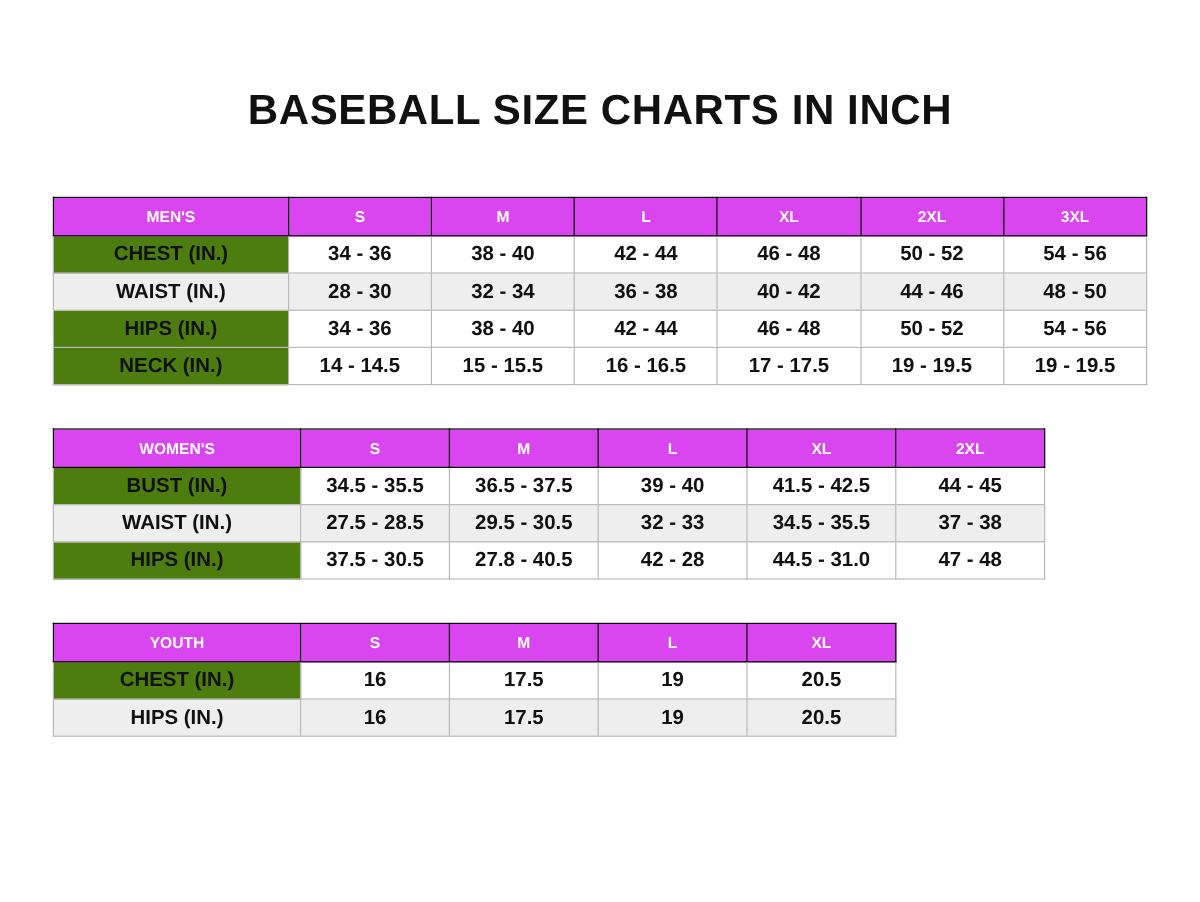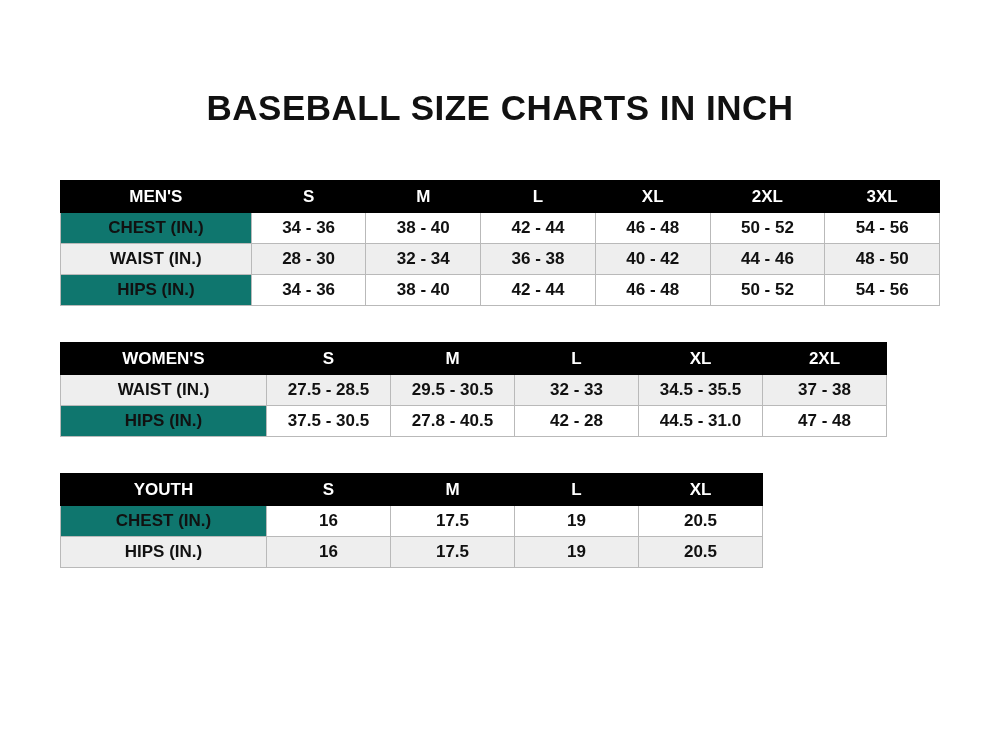--- a/index.html
+++ b/index.html
@@ -12,21 +12,21 @@
     height: 752px;
     font-family: "Liberation Sans", sans-serif;
     color: #111111;
     position: relative;
     overflow: hidden;
   }
   .page {
     width: 1000px;
     height: 752px;
     box-sizing: border-box;
-    padding: 16px;
+    padding: 0;
     position: relative;
   }
   .title {
     text-align: center;
     font-size: 35px;
     font-weight: bold;
     letter-spacing: 0.5px;
     color: #111111;
     margin: 0;
     padding-top: 72px;
@@ -52,39 +52,39 @@
     border: 1px solid #b9b9b9;
     text-align: center;
     font-weight: bold;
     height: 31px;
     padding: 0 4px;
     white-space: nowrap;
     box-sizing: border-box;
   }
 
   table.chart thead th {
-    background: #000000;
+    background: #d946ef;
     color: #ffffff;
     border: 1px solid #000000;
     height: 32px;
-    font-size: 17px;
+    font-size: 13px;
   }
 
   table.chart thead th.rowlabel {
     text-align: center;
   }
 
   tbody tr.alt td {
     background: #eeeeee;
     margin-top: 34px;
   }
 
   td.rowlabel {
     text-align: center;
-    background: #0f766e;
+    background: #4d7c0f;
     font-weight: bold;
   }
 
   tbody tr.alt td.rowlabel {
     background: #eeeeee;
   }
 
   
   .men col.c0 { width: 206px; }
   .men col.cx { width: 124px; }
@@ -146,20 +146,29 @@
         </tr>
         <tr>
           <td class="rowlabel">HIPS (IN.)</td>
           <td>34 - 36</td>
           <td>38 - 40</td>
           <td>42 - 44</td>
           <td>46 - 48</td>
           <td>50 - 52</td>
           <td>54 - 56</td>
         </tr>
+        <tr>
+          <td class="rowlabel">NECK (IN.)</td>
+          <td>14 - 14.5</td>
+          <td>15 - 15.5</td>
+          <td>16 - 16.5</td>
+          <td>17 - 17.5</td>
+          <td>19 - 19.5</td>
+          <td>19 - 19.5</td>
+        </tr>
       </tbody>
     </table>
 
     <table class="chart women">
       <colgroup>
         <col class="c0">
           <col class="cx">
           <col class="cx">
           <col class="cx">
           <col class="cx">
@@ -169,20 +178,28 @@
         <tr>
           <th class="rowlabel">WOMEN'S</th>
           <th>S</th>
           <th>M</th>
           <th>L</th>
           <th>XL</th>
           <th>2XL</th>
         </tr>
       </thead>
       <tbody>
+        <tr>
+          <td class="rowlabel">BUST (IN.)</td>
+          <td>34.5 - 35.5</td>
+          <td>36.5 - 37.5</td>
+          <td>39 - 40</td>
+          <td>41.5 - 42.5</td>
+          <td>44 - 45</td>
+        </tr>
         <tr class="alt">
           <td class="rowlabel">WAIST (IN.)</td>
           <td>27.5 - 28.5</td>
           <td>29.5 - 30.5</td>
           <td>32 - 33</td>
           <td>34.5 - 35.5</td>
           <td>37 - 38</td>
         </tr>
         <tr>
           <td class="rowlabel">HIPS (IN.)</td>

